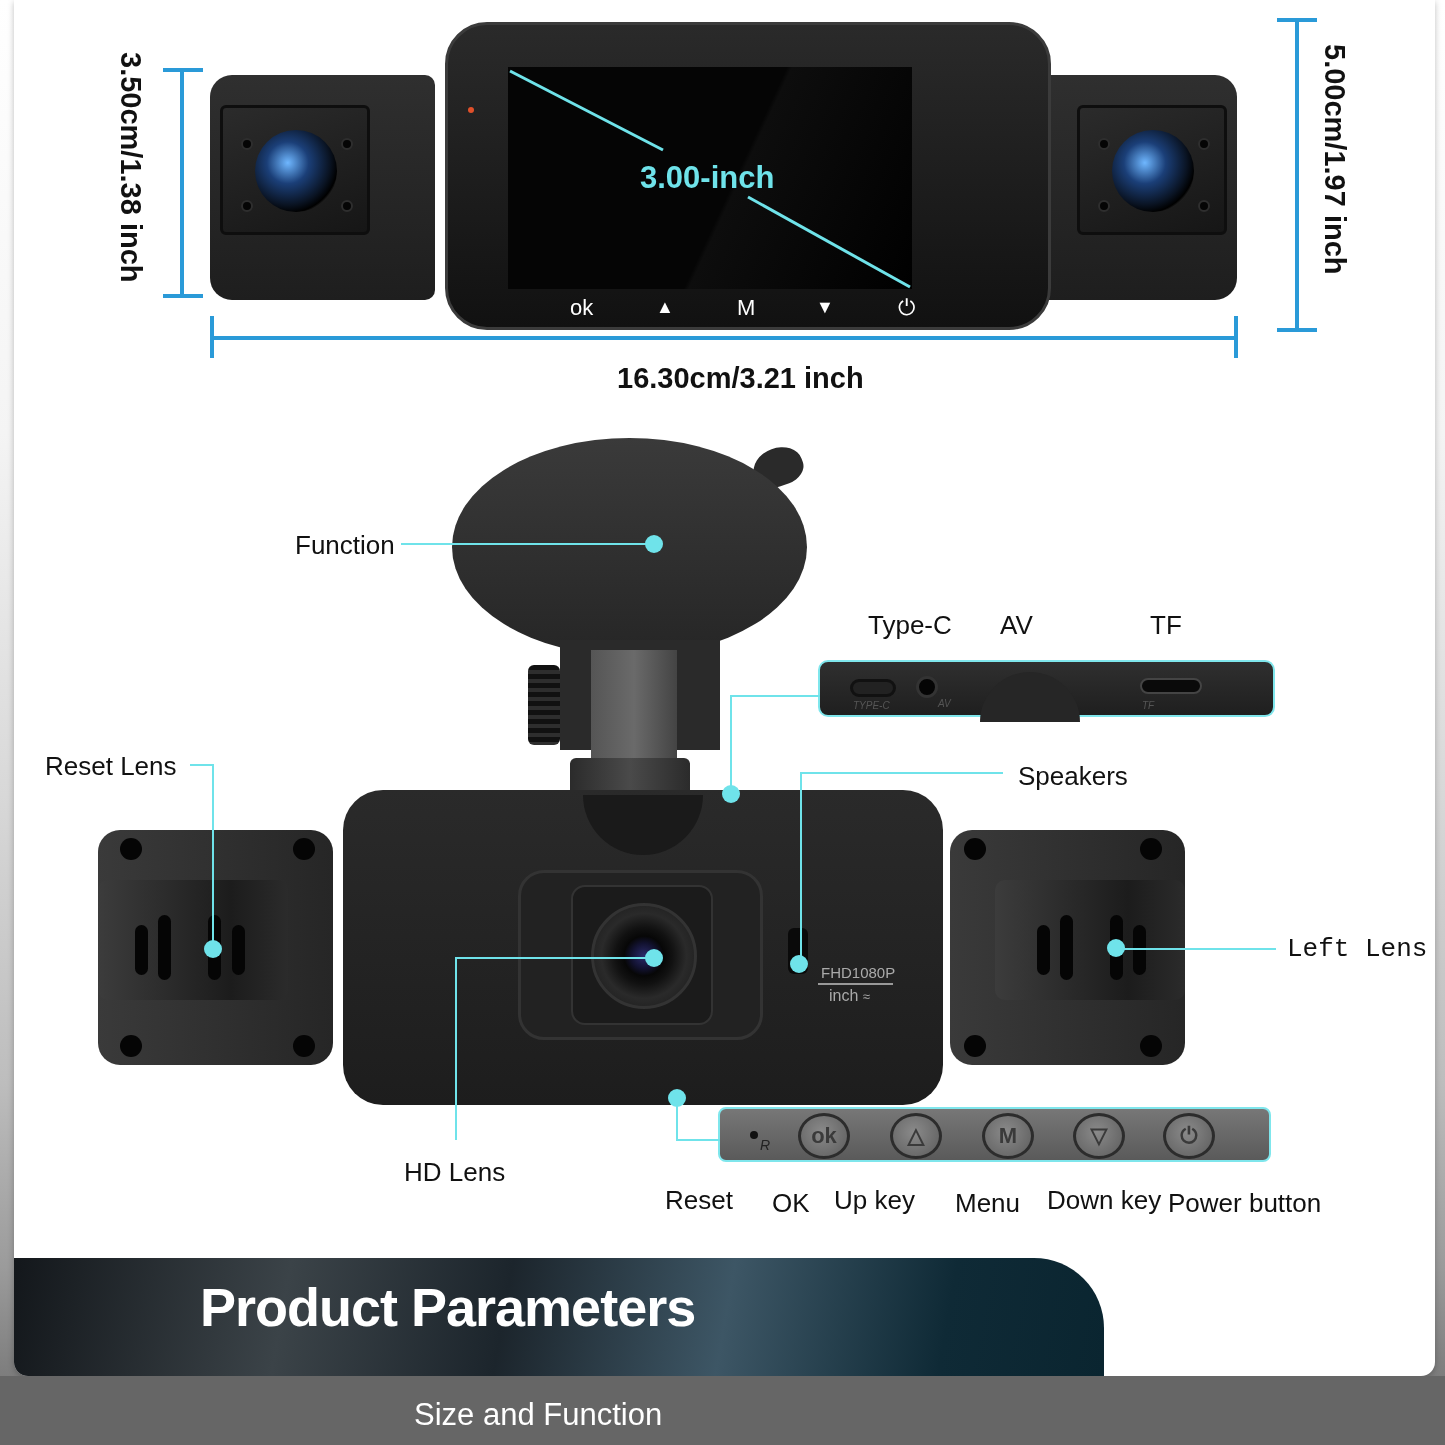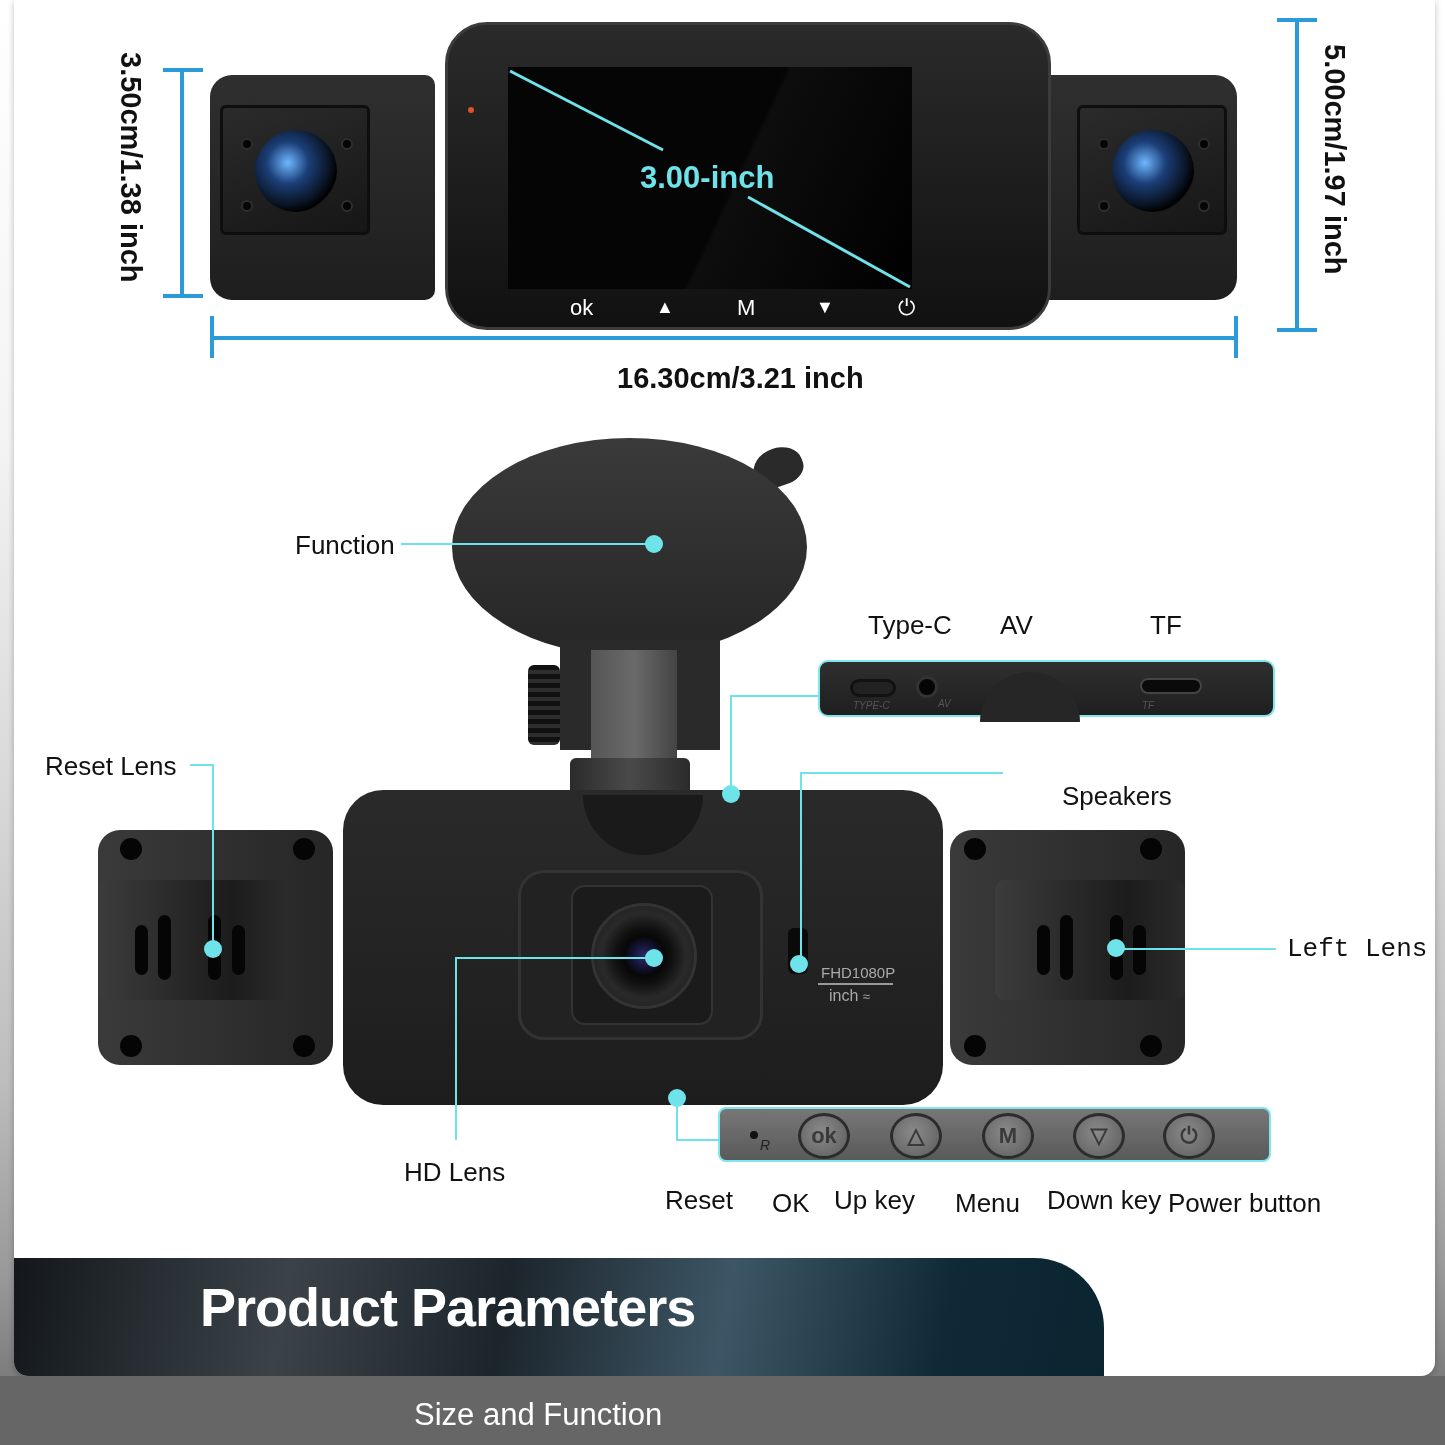--- a/index.html
+++ b/index.html
@@ -259,21 +259,21 @@
 
   <div class="abs label" style="left:45px;top:751px;">Reset Lens</div>
   <div class="cyan" style="left:190px;top:764px;width:24px;height:2px;"></div>
   <div class="cyan" style="left:212px;top:764px;width:2px;height:184px;"></div>
   <div class="dot" style="left:204px;top:940px;"></div>
 
   <div class="cyan" style="left:730px;top:695px;width:90px;height:2px;"></div>
   <div class="cyan" style="left:730px;top:695px;width:2px;height:98px;"></div>
   <div class="dot" style="left:722px;top:785px;"></div>
 
-  <div class="abs label" style="left:1062px;top:761px;margin-top:20px;">Speakers</div>
+  <div class="abs label" style="left:1018px;top:761px;">Speakers</div>
   <div class="cyan" style="left:800px;top:772px;width:203px;height:2px;"></div>
   <div class="cyan" style="left:800px;top:772px;width:2px;height:190px;"></div>
   <div class="dot" style="left:790px;top:955px;"></div>
 
   <div class="abs label" style="left:1287px;top:934px;font-family:Liberation Mono, monospace;">Left Lens</div>
   <div class="cyan" style="left:1116px;top:948px;width:160px;height:2px;"></div>
   <div class="dot" style="left:1107px;top:939px;"></div>
 
   <div class="abs label" style="left:404px;top:1157px;">HD Lens</div>
   <div class="cyan" style="left:455px;top:957px;width:2px;height:183px;"></div>

